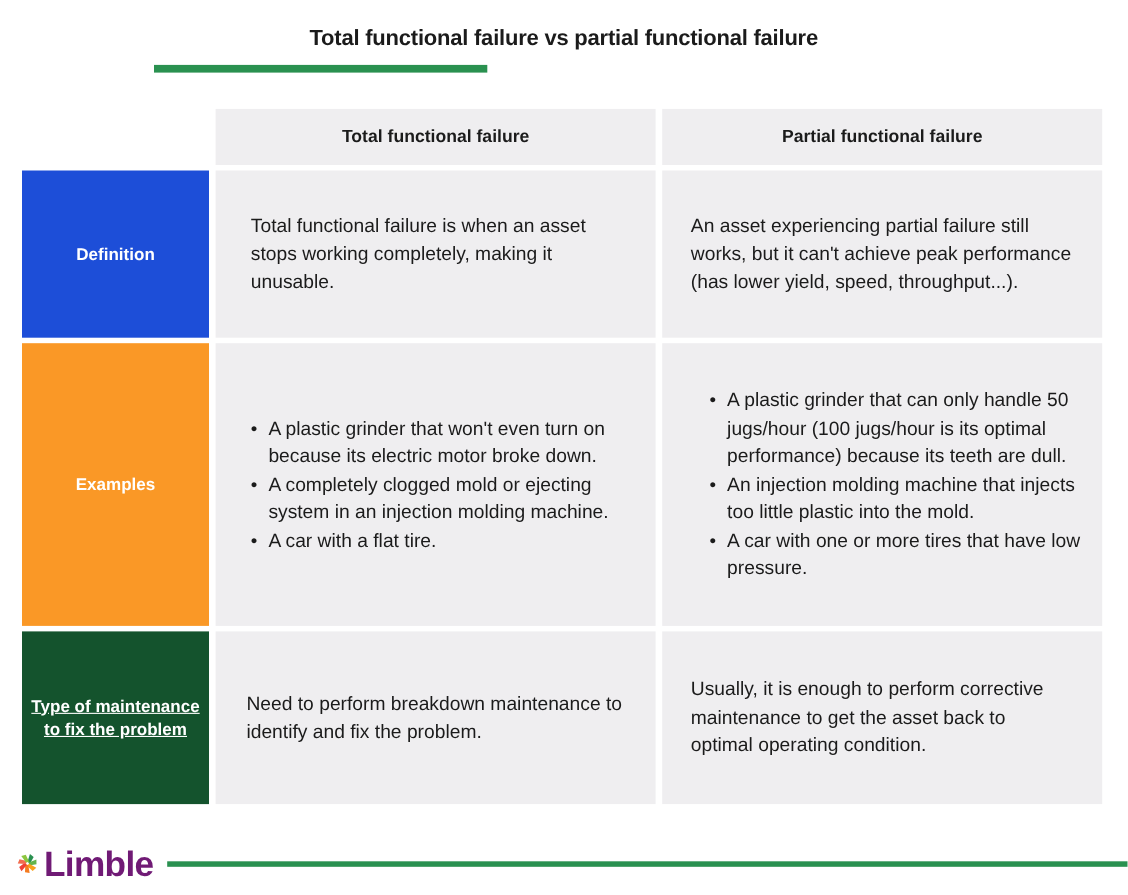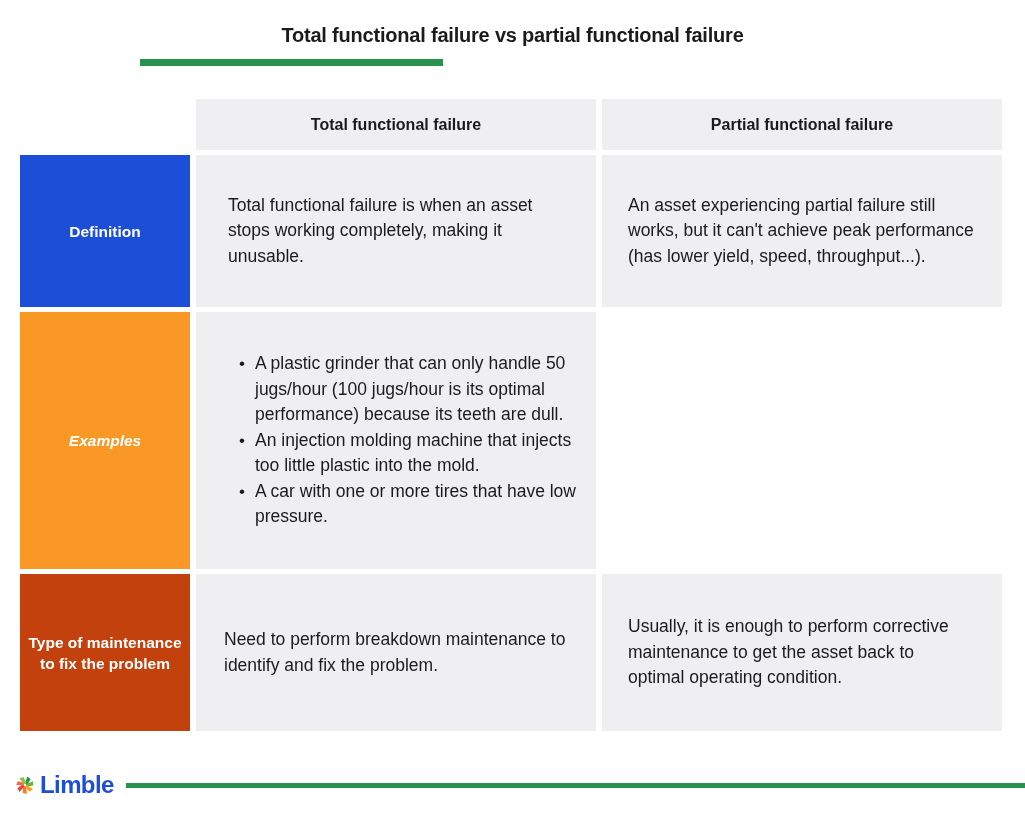--- a/index.html
+++ b/index.html
@@ -119,21 +119,21 @@
     top: 0;
     font-size: 17px;
     line-height: 25.5px;
     color: #1b1b1b;
   }
 
   
   .row-definition .cell-label { background: #229247; height: 152px; }
   .row-definition .cell-body  { height: 152px; }
 
-  .row-examples .cell-label { background: #FA9826; height: 257px; font-style: italic; }
+  .row-examples .cell-label { background: #FA9826; height: 257px; }
   .row-examples .cell-body  { height: 257px; }
 
   .row-maintenance .cell-label { background: #F73D38; height: 157px; }
   .row-maintenance .cell-body  { height: 157px; }
 
   .row-definition .col-2 .body-text { padding-left: 32px; }
   .row-examples   .col-2 .body-text { padding-left: 15px; padding-right: 14px; }
   .row-examples   .col-3 .body-text { padding-left: 26px; padding-right: 16px; }
   .row-definition .col-3 .body-text { padding-left: 26px; }
   .row-maintenance .col-3 .body-text { padding-left: 26px; }
@@ -153,23 +153,23 @@
     align-items: center;
     margin-left: 14px;
   }
   .logo-mark {
     width: 22px;
     height: 22px;
     position: relative;
     margin-right: 4px;
   }
   .logo-text {
-    font-size: 24px;
-    font-weight: bold;
-    color: #1d4ed8;
+    font-size: 32px;
+    font-weight: bold;
+    color: #701a75;
     letter-spacing: -0.6px;
     line-height: 24px;
   }
   .footer-rule {
     flex: 1 1 auto;
     height: 5px;
     background: #2A9150;
     margin-left: 12px;
     margin-right: 0px;
   }
@@ -195,33 +195,42 @@
     <div class="cell-body col-2">
       <div class="body-text">Total functional failure is when an asset stops working completely, making it unusable.</div>
     </div>
     <div class="cell-body col-3">
       <div class="body-text">An asset experiencing partial failure still works, but it can't achieve peak performance (has lower yield, speed, throughput...).</div>
     </div>
   </div>
 
   <div class="trow row-examples">
     <div class="cell-label" style="background: rgb(250, 152, 38);">Examples</div>
+    <div class="cell-body col-2">
+      <div class="body-text">
+        <ul class="bullets">
+          <li>A plastic grinder that won't even turn on because its electric motor broke down.</li>
+          <li>A completely clogged mold or ejecting system in an injection molding machine.</li>
+          <li>A car with a flat tire.</li>
+        </ul>
+      </div>
+    </div>
     <div class="cell-body col-3">
       <div class="body-text">
         <ul class="bullets">
           <li>A plastic grinder that can only handle 50 jugs/hour (100 jugs/hour is its optimal performance) because its teeth are dull.</li>
           <li>An injection molding machine that injects too little plastic into the mold.</li>
           <li>A car with one or more tires that have low pressure.</li>
         </ul>
       </div>
     </div>
   </div>
 
   <div class="trow row-maintenance">
-    <div class="cell-label" style="background: #c2410c;">Type of maintenance to fix the problem</div>
+    <div class="cell-label" style="background: #14532d; text-decoration: underline;">Type of maintenance to fix the problem</div>
     <div class="cell-body col-2">
       <div class="body-text">Need to perform breakdown maintenance to identify and fix the problem.</div>
     </div>
     <div class="cell-body col-3">
       <div class="body-text">Usually, it is enough to perform corrective maintenance to get the asset back to optimal operating condition.</div>
     </div>
   </div>
 
 </div>
 

